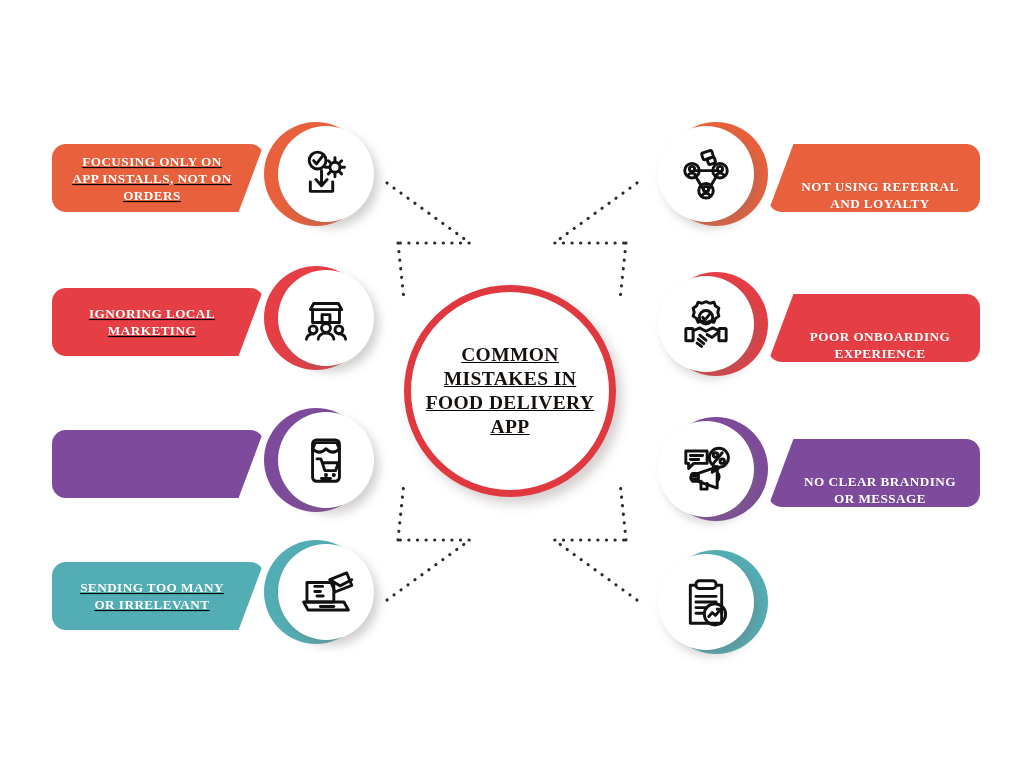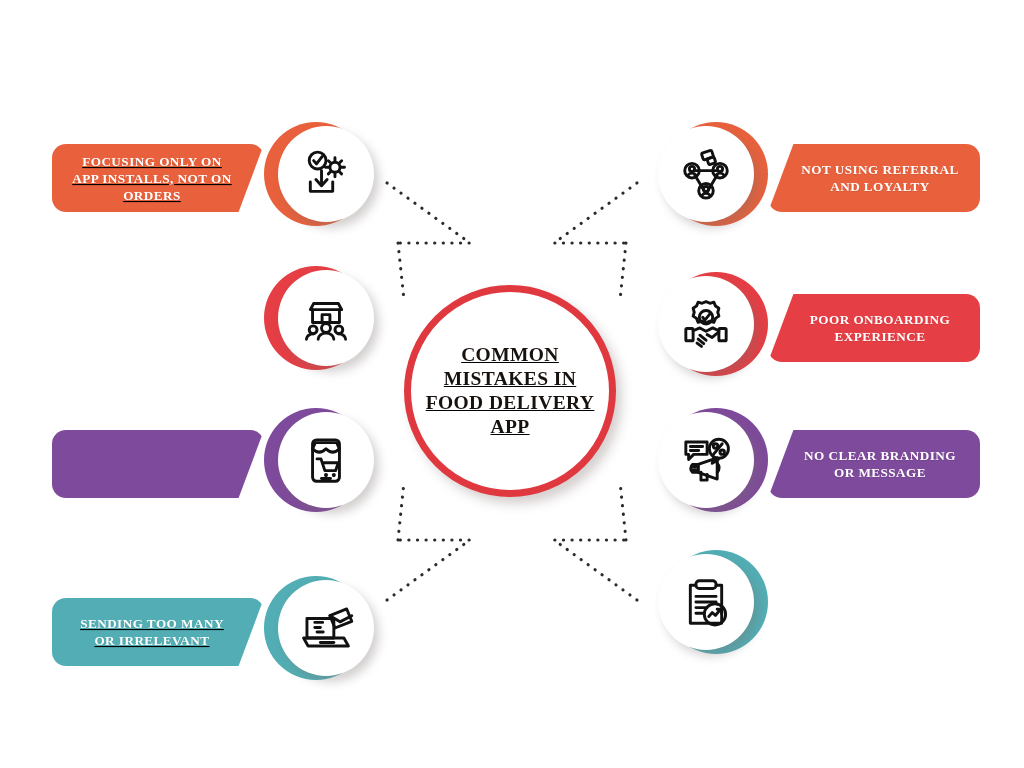--- a/index.html
+++ b/index.html
@@ -45,21 +45,21 @@
   .node.right { left: 640px; width: 340px; }
 
   
   .pill {
     position: absolute; top: 26px;
     width: 212px; height: 68px;
     display: flex; align-items: center; justify-content: center;
     z-index: 2;
   }
   .node.left  .pill { left: 0px; text-decoration: underline;  }
-  .node.right .pill { right: 0px; }
+  .node.right .pill { right: 0px; align-items: flex-end; }
 
   .pill-bg {
     position: absolute; inset: 0;
     border-radius: 14px;
   }
   
   .node.left  .pill-bg { clip-path: polygon(0 0, 100% 0, 88% 100%, 0 100%); }
   .node.right .pill-bg { clip-path: polygon(12% 0, 100% 0, 100% 100%, 0 100%); }
 
   .pill-label {
@@ -151,20 +151,25 @@
                                M78 26.2 l-4.3 4.3 M58.5 45.5 l-4.3 4.3"></path>
           <path class="ico" d="M42 44 v26"></path>
           <path class="ico" d="M32 60 l10 11 l10 -11"></path>
           <path class="ico" d="M22 64 v17 h40 v-17"></path>
         </svg>
       </div>
     </div>
   </div>
 
   <div class="node left" style="top:262px">
+    <div class="pill">
+      <div class="pill-bg" style="background: rgb(229, 62, 68);"></div>
+      <div class="pill-label">IGNORING LOCAL
+MARKETING</div>
+    </div>
     <div class="badge">
       <div class="ring" style="background: rgb(229, 62, 68);"></div>
       <div class="disc">
         <svg viewBox="0 0 100 100">
           <path class="ico" d="M28 24 h44 l6 11 H22 z"></path>
           <path class="ico" d="M26 35 v23 h48 v-23"></path>
           <path class="ico" d="M43 58 v-14 h14 v14"></path>
           <circle class="ico" cx="50" cy="68" r="8"></circle>
           <path class="ico" d="M36 88 a14 11 0 0 1 28 0"></path>
           <circle class="ico" cx="27" cy="71" r="7"></circle>
@@ -189,21 +194,21 @@
           <path class="ico" d="M26 30 l5 -11 h38 l5 11"></path>
           <path class="ico" d="M34 48 h7 l7 21 h19 l5 -14 H44"></path>
           <circle class="ico-f" cx="50" cy="77" r="3.6"></circle>
           <circle class="ico-f" cx="64" cy="77" r="3.6"></circle>
           <path class="ico" d="M42 83 h16"></path>
         </svg>
       </div>
     </div>
   </div>
 
-  <div class="node left" style="top:572px">
+  <div class="node left" style="top:536px">
     <div class="pill">
       <div class="pill-bg" style="background: rgb(82, 174, 180);"></div>
       <div class="pill-label">SENDING TOO MANY
 OR IRRELEVANT</div>
     </div>
     <div class="badge">
       <div class="ring" style="background: rgb(82, 174, 180);"></div>
       <div class="disc">
         <svg viewBox="0 0 100 100">
           <path class="ico" d="M20 33 h44 v35 h-48 v-35 z"></path>
@@ -260,21 +265,21 @@
           <rect class="ico" x="14" y="58" width="13" height="22" rx="2"></rect>
           <rect class="ico" x="73" y="58" width="13" height="22" rx="2"></rect>
           <path class="ico" d="M27 62 l12 -5 l11 6 l12 -6 l11 5"></path>
           <path class="ico" d="M39 70 l11 9 M36 77 l10 8 M34 84 l8 6"></path>
           <path class="ico" d="M73 64 l-12 10 l-9 -5"></path>
         </svg>
       </div>
     </div>
   </div>
 
-  <div class="node right" style="top:404px">
+  <div class="node right" style="top:413px">
     <div class="pill">
       <div class="pill-bg" style="background: rgb(126, 74, 155);"></div>
       <div class="pill-label">NO CLEAR BRANDING
 OR MESSAGE</div>
     </div>
     <div class="badge">
       <div class="ring" style="background: rgb(126, 74, 155);"></div>
       <div class="disc">
         <svg viewBox="0 0 100 100">
           <path class="ico" d="M14 18 h38 v22 h-24 l-9 9 v-9 h-5 z"></path>

